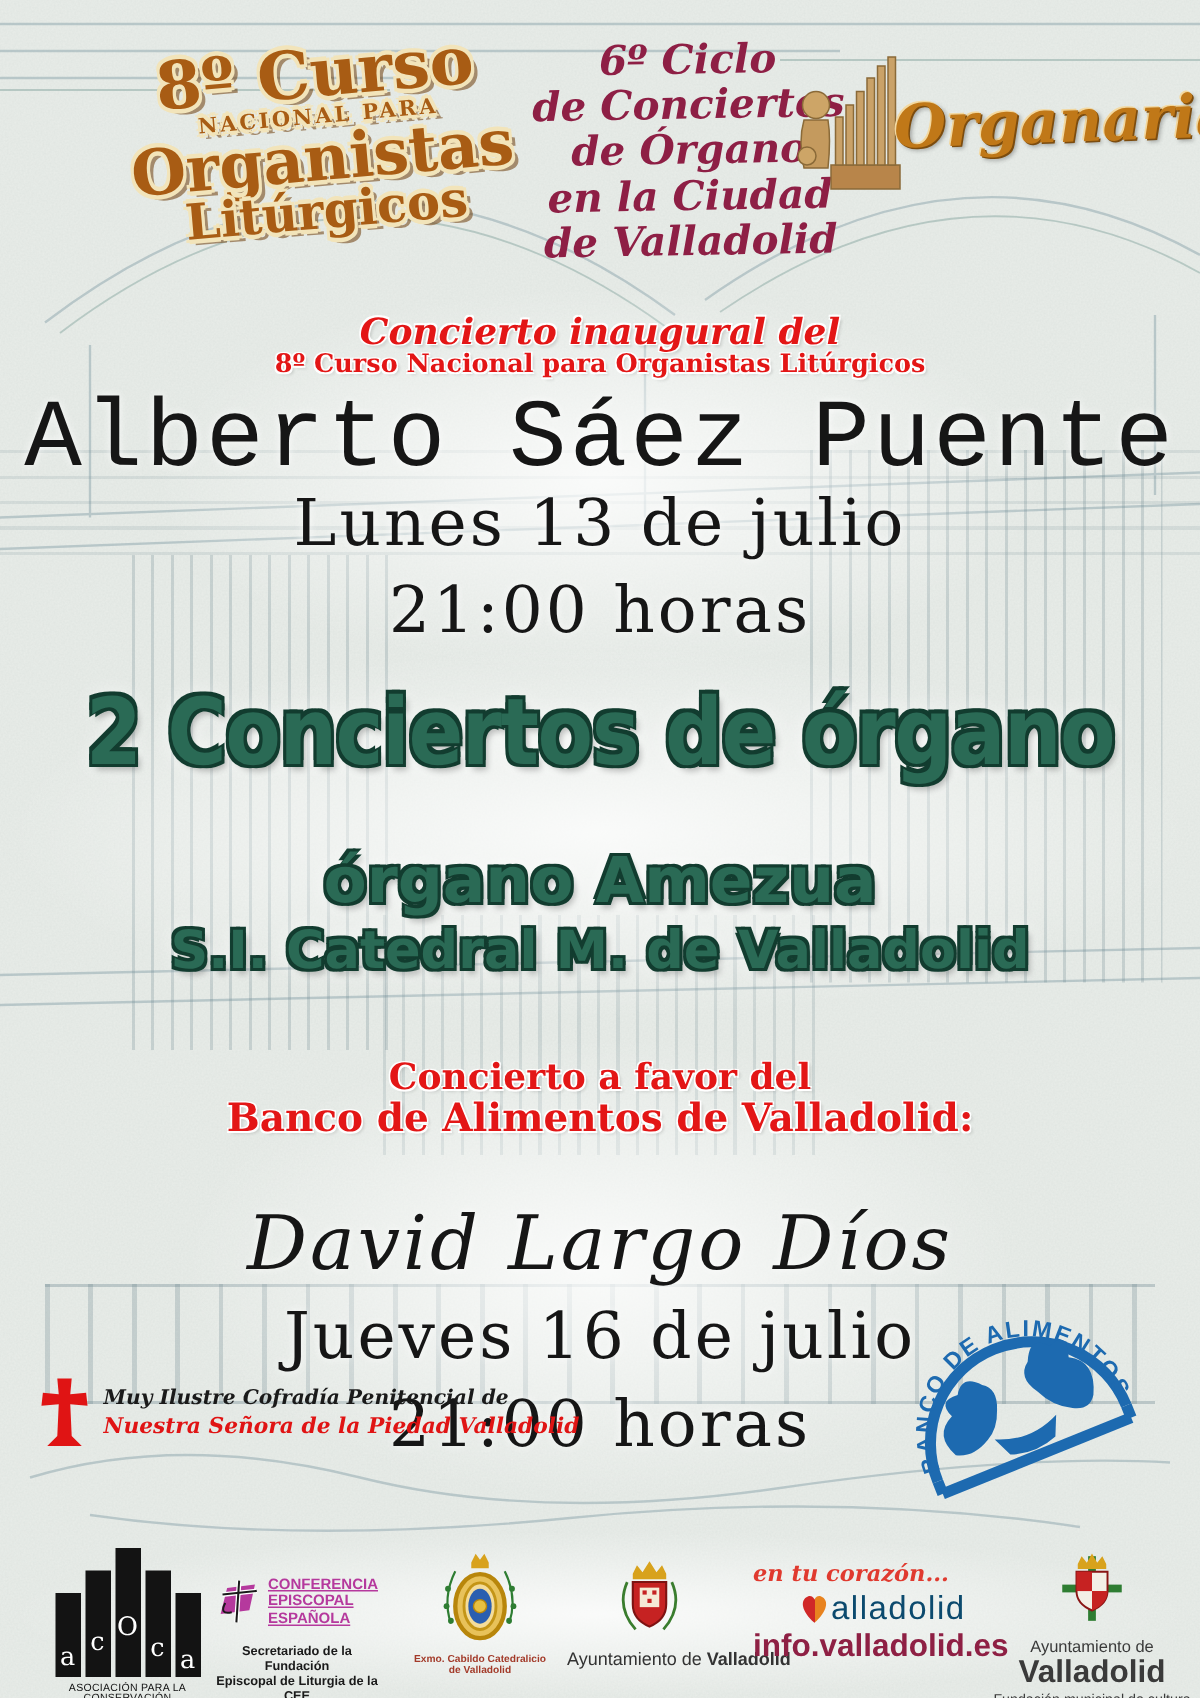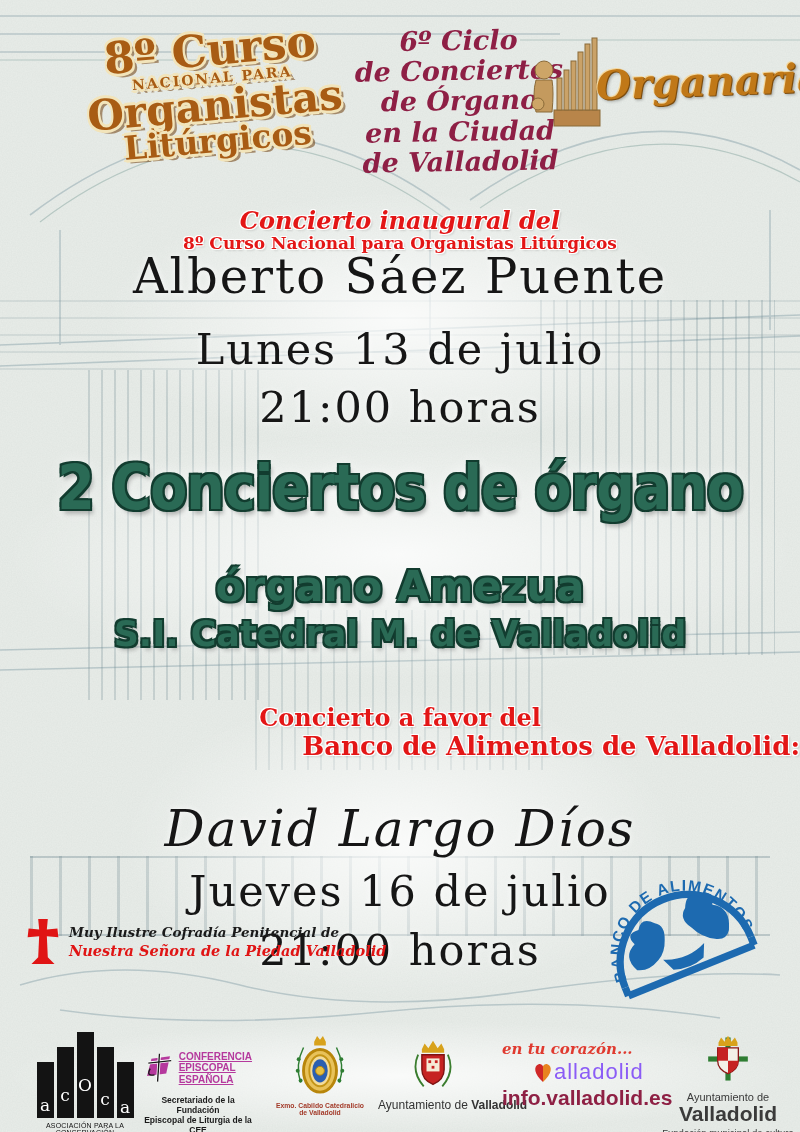--- a/index.html
+++ b/index.html
@@ -116,30 +116,30 @@
       <rect x="50" y="18" width="5" height="58" fill="#caa268"></rect>
       <rect x="57" y="10" width="5" height="66" fill="#caa268"></rect>
       <rect x="64" y="4" width="5" height="72" fill="#caa268"></rect>
       <circle cx="10" cy="70" r="6" fill="#cda567"></circle>
     </g>
   </svg>
   <div class="abs z gold" style="left:596px;top:58px;width:200px;font-size:40px;transform:rotate(-2deg);">Organaria</div>
 
   <div class="abs ctr z red" style="top:206px;font-size:24px;font-style:italic;">Concierto inaugural del</div>
   <div class="abs ctr z red" style="top:233px;font-size:17px;">8º Curso Nacional para Organistas Litúrgicos</div>
-  <div class="abs ctr z hand" style="top:248px;font-size:48px;">Alberto Sáez Puente</div>
+  <div class="abs ctr z hand" style="top:258px;font-size:64px;font-family:Liberation Mono, monospace;">Alberto Sáez Puente</div>
   <div class="abs ctr z hand" style="top:324px;font-size:43px;">Lunes 13 de julio</div>
   <div class="abs ctr z hand" style="top:382px;font-size:43px;">21:00 horas</div>
 
   <div class="abs ctr z green" style="top:452px;font-size:54px;letter-spacing:-1px;transform:scaleY(1.14);transform-origin:top;">2 Conciertos de órgano</div>
   <div class="abs ctr z green" style="top:562px;font-size:42px;">órgano Amezua</div>
   <div class="abs ctr z green" style="top:614px;font-size:35px;">S.I. Catedral M. de Valladolid</div>
 
   <div class="abs ctr z red" style="top:703px;font-size:24px;">Concierto a favor del</div>
-  <div class="abs ctr z red" style="top:731px;font-size:26px;text-align:right;">Banco de Alimentos de Valladolid:</div>
+  <div class="abs ctr z red" style="top:731px;font-size:26px;">Banco de Alimentos de Valladolid:</div>
   <div class="abs ctr z hand" style="top:800px;font-size:50px;font-style:italic;">David Largo Díos</div>
   <div class="abs ctr z hand" style="top:866px;font-size:43px;">Jueves 16 de julio</div>
   <div class="abs ctr z hand" style="top:925px;font-size:43px;">21:00 horas</div>
 
   <div class="abs z" style="left:26px;top:918px;display:flex;gap:9px;align-items:center;">
     <svg width="34" height="48" viewBox="0 0 34 50">
       <polygon fill="#e01414" points="12,1 22,1 21,12 32,11 33,20 21,19 22,41 29,48 5,48 12,41 13,19 1,20 2,11 13,12"></polygon>
     </svg>
     <div style="line-height:1.35;">
       <div class="serif" style="font-style:italic;font-weight:bold;font-size:13.5px;color:#1a1a1a;">Muy Ilustre Cofradía Penitencial de</div>
@@ -259,21 +259,21 @@
     <div style="display:flex;align-items:center;margin:1px 0 0 30px;">
       <svg width="22" height="22" viewBox="0 0 20 20">
         <defs>
             <linearGradient id="hg" x1="0" x2="1">
               <stop offset="0.5" stop-color="#d02828"></stop>
               <stop offset="0.5" stop-color="#e8831f"></stop>
             </linearGradient>
           </defs>
         <path d="M10 19 C2 12 1 5 6 3 C9 2 10 5 10 5 C10 5 11 2 14 3 C19 5 18 12 10 19 Z" fill="url(#hg)"></path>
       </svg>
-      <span style="font-size:22px;color:#8b5cf6;letter-spacing:1px;">alladolid</span>
+      <span style="font-size:22px;color:#0c4a6e;letter-spacing:1px;">alladolid</span>
     </div>
     <div style="font-size:21px;font-weight:bold;color:#8e2044;margin-top:1px;">info.valladolid.es</div>
   </div>
 
   <div class="abs z" style="left:660px;top:1034px;width:136px;text-align:center;">
     <svg width="44" height="50" viewBox="0 0 50 58">
       <g fill="#2e7d32">
           <rect x="22" y="4" width="6" height="50"></rect>
           <rect x="2" y="26" width="46" height="6"></rect>
         </g>

